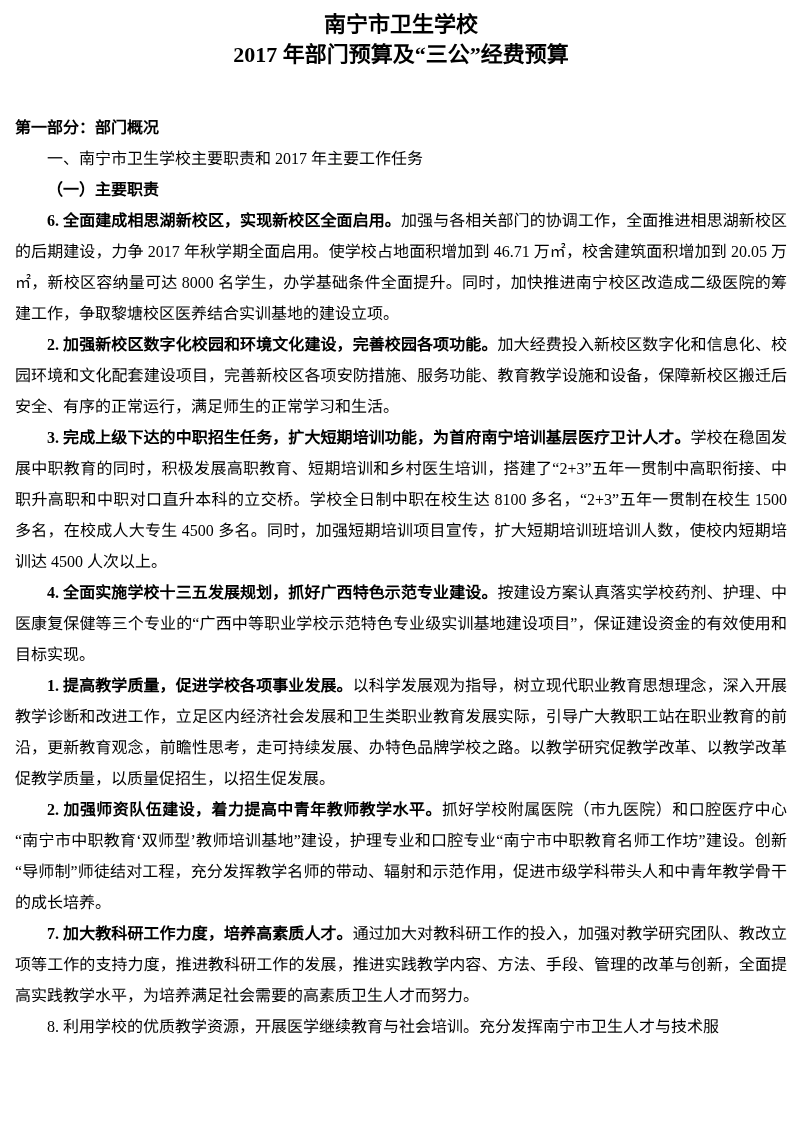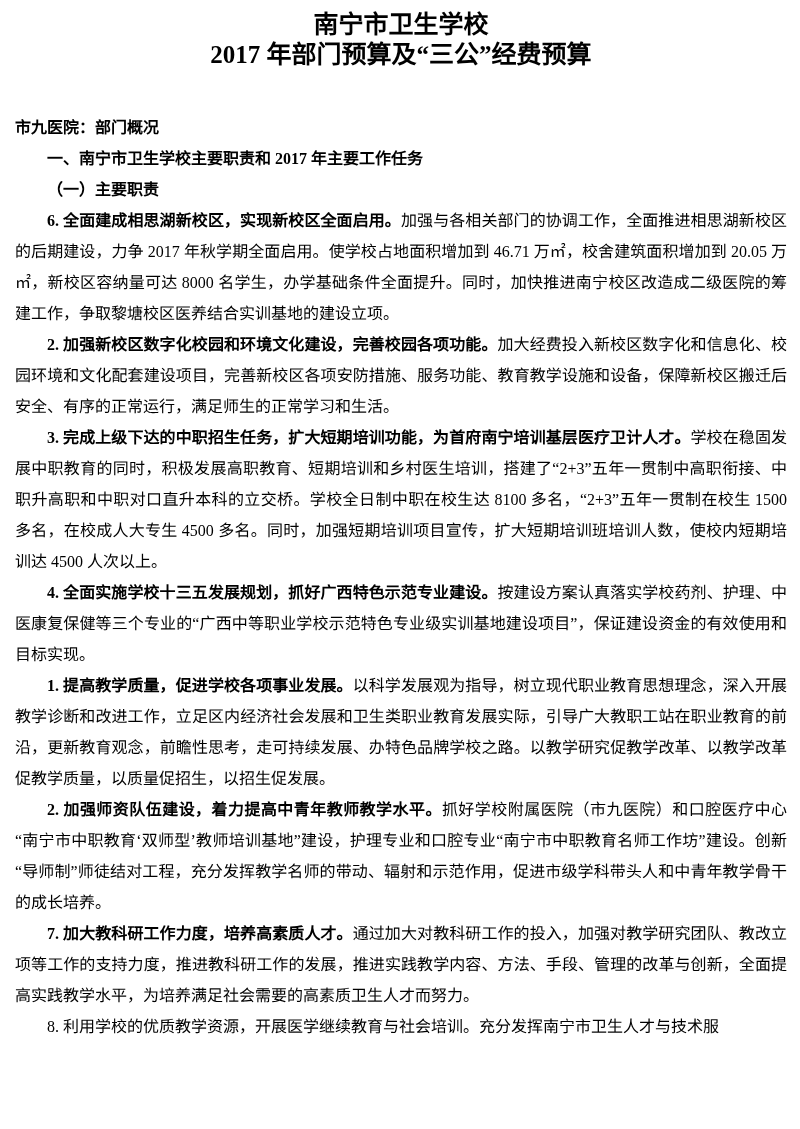--- a/index.html
+++ b/index.html
@@ -15,40 +15,40 @@
     color: #000000;
     overflow: hidden;
     font-family: "Liberation Serif", "DejaVu Serif", serif;
   }
   .content {
     padding: 6px 13px 0 15px;
   }
   .title-block {
     text-align: center;
     font-weight: bold;
-    font-size: 25px;
+    font-size: 22px;
     line-height: 30px;
     padding-top: 4px;
   }
   .body-text {
     margin-top: 42px;
     font-size: 16px;
     line-height: 31px;
     text-align: justify;
   }
   .body-text p {
     margin: 0;
     padding: 0;
   }
   .part-heading {
     font-weight: bold;
     text-indent: 0;
   }
   .section-heading {
-    font-weight: bold;
+    font-weight: normal;
     text-indent: 2em;
   }
   .sub-heading {
     font-weight: bold;
     text-indent: 2em;
     font-family: Liberation Serif, serif;
   }
   .para {
     text-indent: 2em;
   }
@@ -61,21 +61,21 @@
 
 <div class="page">
   <div class="content">
 
     <div class="title-block">
       <div>南宁市卫生学校</div>
       <div>2017 年部门预算及“三公”经费预算</div>
     </div>
 
     <div class="body-text">
-      <p class="part-heading">市九医院：部门概况</p>
+      <p class="part-heading">第一部分：部门概况</p>
       <p class="section-heading">一、南宁市卫生学校主要职责和 2017 年主要工作任务</p>
 
       <p class="sub-heading">（一）主要职责</p>
 
 
       <p class="para"><span class="lead">6. 全面建成相思湖新校区，实现新校区全面启用。</span><span>加强与各相关部门的协调工作，全面推进相思湖新校区的后期建设，力争 2017 年秋学期全面启用。使学校占地面积增加到 46.71 万㎡，校舍建筑面积增加到 20.05 万㎡，新校区容纳量可达 8000 名学生，办学基础条件全面提升。同时，加快推进南宁校区改造成二级医院的筹建工作，争取黎塘校区医养结合实训基地的建设立项。</span></p>
 
       <p class="para"><span class="lead">2. 加强新校区数字化校园和环境文化建设，完善校园各项功能。</span><span>加大经费投入新校区数字化和信息化、校园环境和文化配套建设项目，完善新校区各项安防措施、服务功能、教育教学设施和设备，保障新校区搬迁后安全、有序的正常运行，满足师生的正常学习和生活。</span></p>
 
       <p class="para"><span class="lead">3. 完成上级下达的中职招生任务，扩大短期培训功能，为首府南宁培训基层医疗卫计人才。</span><span>学校在稳固发展中职教育的同时，积极发展高职教育、短期培训和乡村医生培训，搭建了“2+3”五年一贯制中高职衔接、中职升高职和中职对口直升本科的立交桥。学校全日制中职在校生达 8100 多名，“2+3”五年一贯制在校生 1500 多名，在校成人大专生 4500 多名。同时，加强短期培训项目宣传，扩大短期培训班培训人数，使校内短期培训达 4500 人次以上。</span></p>

